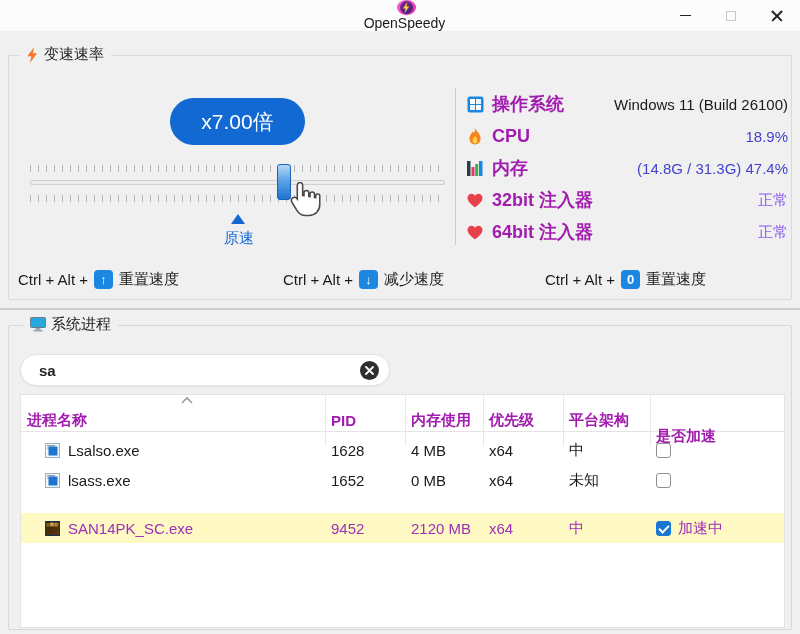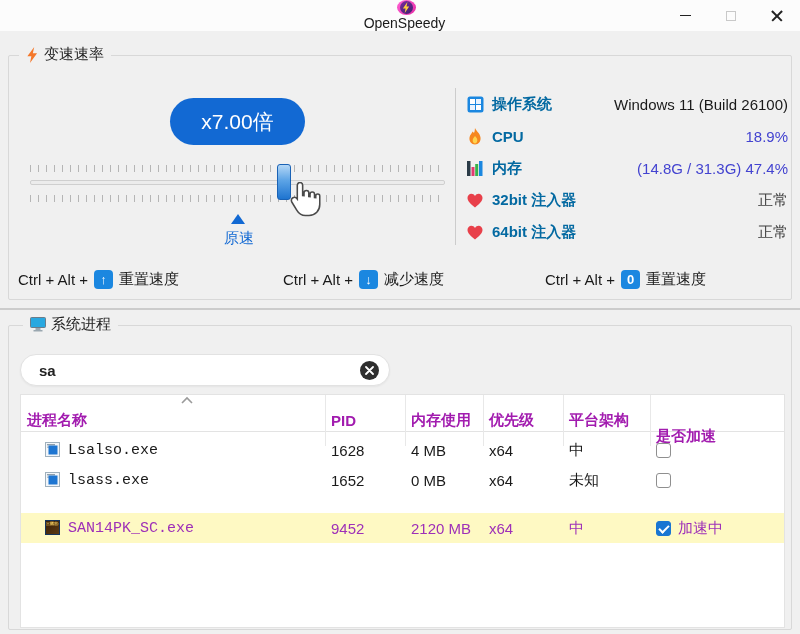--- a/index.html
+++ b/index.html
@@ -40,25 +40,25 @@
   .handle { position:absolute; left:277px; top:164px; width:14px; height:36px; border-radius:3px; background:linear-gradient(180deg,#b4d7f6 0%,#5da4e6 45%,#1e74d0 100%); border:1px solid #1a62b5; cursor:pointer; }
   .cursor-hand { position:absolute; left:286px; top:182px; width:36px; height:38px; pointer-events:none; }
   .base-marker { position:absolute; left:231px; top:214px; width:0; height:0; border-left:7px solid transparent; border-right:7px solid transparent; border-bottom:10px solid #1269d3; }
   .base-label { position:absolute; left:216px; top:229px; width:46px; text-align:center; font-size:15px; color:#1269d3; }
 
   
   .vsep { position:absolute; left:455px; top:88px; width:1px; height:157px; background:#cccccc; }
   .info-panel { position:absolute; left:466px; top:88px; width:322px; }
   .info-row { display:flex; align-items:center; height:32px; }
   .info-icon { width:18px; display:flex; justify-content:center; margin-right:8px; flex:0 0 18px; }
-  .info-label { font-size:15px; color:#0369a1; font-weight:bold; white-space:nowrap; }
+  .info-label { font-size:18px; color:#a21caf; font-weight:bold; white-space:nowrap; }
   .info-value { margin-left:auto; font-size:15px; white-space:nowrap; }
   .v-dark { color:#1a1a1a; }
   .v-blue { color:#4343d0; }
-  .v-green { color:#404040; }
+  .v-green { color:#8b5cf6; }
 
   
   .shortcut { position:absolute; top:270px; display:flex; align-items:center; gap:6px; font-size:15px; color:#1a1a1a; }
   .sc1 { left:18px; } .sc2 { left:283px; } .sc3 { left:545px; }
   .keycap { width:19px; height:19px; border-radius:4px; background:#1b87e0; color:#fff; font-size:13px; font-weight:bold; display:flex; align-items:center; justify-content:center; }
 
   .hsep { position:absolute; left:0; top:308px; width:800px; height:2px; background:#cccccc; }
 
   
   .searchbox { position:absolute; left:20px; top:354px; width:370px; height:32px; background:#fff; border:1px solid #e2e2e2; border-radius:16px; display:flex; align-items:center; box-shadow:0 1px 2px rgba(0,0,0,0.05); }
@@ -67,21 +67,21 @@
 
   
   .ptable { position:absolute; left:20px; top:394px; width:765px; height:234px; background:#fff; border:1px solid #e3e3e3; }
   .thead { display:grid; grid-template-columns:305px 80px 78px 80px 87px 1fr; height:37px; border-bottom:1px solid #e3e3e3; position:relative; }
   .th { display:flex; align-items:center; font-size:15px; font-weight:bold; color:#a21caf; padding-left:5px; border-right:1px solid #e8e8e8; }
   .th:first-child { padding-left:6px; }
   .th:last-child { border-right:none;margin-top:32px; }
   .sort-caret { position:absolute; left:160px; top:1px; width:12px; height:8px; }
   .trow { display:grid; grid-template-columns:305px 80px 78px 80px 87px 1fr; height:30px; align-items:center; font-size:15px; color:#1a1a1a; }
   .trow > div { padding-left:5px; overflow:hidden; white-space:nowrap; }
-  .cell-name { display:flex; align-items:flex-start; gap:8px; padding-left:24px !important;font-family:Liberation Mono, monospace; }
+  .cell-name { display:flex; align-items:center; gap:8px; padding-left:24px !important; }
   .trow.highlighted { background:#fef9c3; color:#9e30b8; margin-top:18px; }
   .proc-icon { width:15px; height:15px; flex:0 0 15px; }
   .game-icon { width:15px; height:15px; flex:0 0 15px; background:linear-gradient(135deg,#3a2008,#5c3a12); border:1px solid #14345c; color:#e8c35a; font-size:4px; line-height:4px; text-align:center; overflow:hidden; font-weight:bold; padding-top:1px; }
   .checkbox { width:15px; height:15px; border:1px solid #8f8f8f; border-radius:3px; background:#fff; cursor:pointer; position:relative; }
   .checkbox.checked { background:#1976d2; border-color:#1976d2; }
   .checkbox.checked::after { content:""; position:absolute; left:4px; top:1px; width:4px; height:8px; border:solid #fff; border-width:0 2px 2px 0; transform:rotate(45deg); }
   .cell-accel { display:flex; align-items:center; gap:7px; }
   .accel-label { color:#9e30b8; font-size:15px; }
 </style>
 </head>

